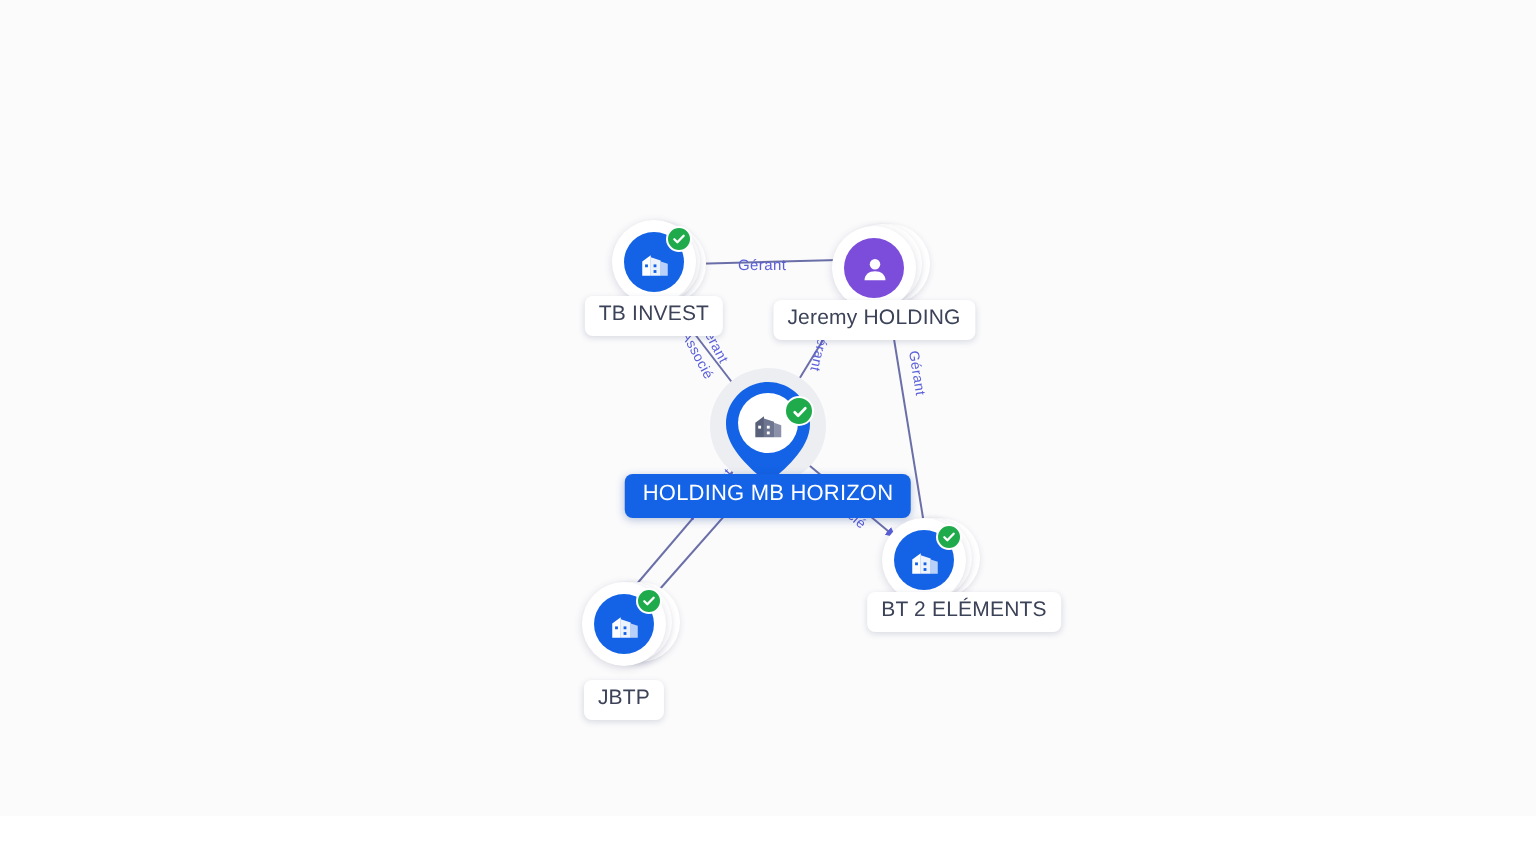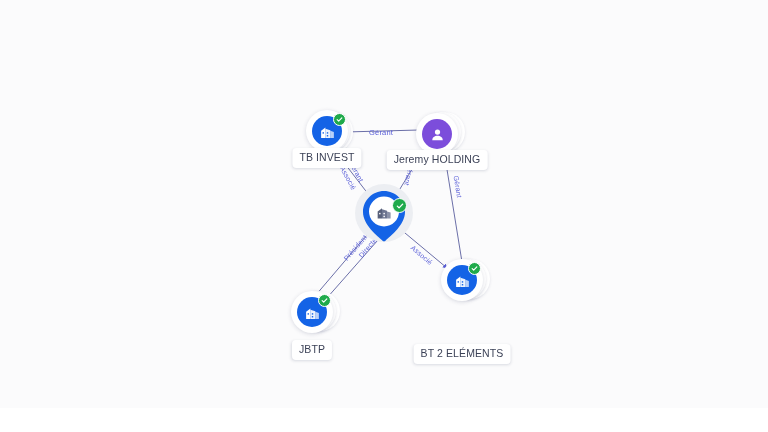--- a/index.html
+++ b/index.html
@@ -203,20 +203,21 @@
           <rect x="11" y="17" width="2" height="2" fill="#ffffff"></rect>
         </g>
       </svg>
     </div>
     <div class="check" style="left:8px; top:-15px; width:15px; height:15px;">
       <svg width="8" height="8" viewBox="0 0 12 12">
         <path d="M2 6.2 L4.6 8.8 L10 3.2" stroke="#ffffff" stroke-width="2" fill="none" stroke-linecap="round" stroke-linejoin="round"></path>
       </svg>
     </div>
   </div>
+  <div class="label primary" style="left:384px; top:237px;">HOLDING MB HORIZON</div>
 
   <div class="node" style="left:462px; top:280px;">
     <div class="stack" style="left:-12px; top:-21px; width:40px; height:40px;"></div>
     <div class="stack" style="left:-16px; top:-21px; width:40px; height:40px;"></div>
     <div class="disc" style="left:-21px; top:-21px; width:42px; height:42px;"></div>
     <div class="glyph" style="left:-15px; top:-15px; width:30px; height:30px; background:#1463e6;">
       <svg width="17" height="17" viewBox="0 0 24 24" fill="none">
         <path d="M3 21V11l6-4.5V21" fill="#ffffff"></path>
         <path d="M9 21V8l7 2.2V21" fill="#ffffff" opacity="0.92"></path>
         <path d="M16 21V11l5 1.6V21" fill="#ffffff" opacity="0.7"></path>
@@ -224,21 +225,21 @@
         <rect x="11" y="13" width="2" height="2" fill="#1463e6"></rect>
         <rect x="11" y="17" width="2" height="2" fill="#1463e6"></rect>
       </svg>
     </div>
     <div class="check" style="left:6px; top:-18px;">
       <svg width="7" height="7" viewBox="0 0 12 12">
         <path d="M2 6.2 L4.6 8.8 L10 3.2" stroke="#ffffff" stroke-width="2" fill="none" stroke-linecap="round" stroke-linejoin="round"></path>
       </svg>
     </div>
   </div>
-  <div class="label" style="left:462px; top:296px;margin-top:48px;">BT 2 ELÉMENTS</div>
+  <div class="label" style="left:482px; top:296px;">BT 2 ELÉMENTS</div>
 
   <div class="node" style="left:312px; top:312px;">
     <div class="stack" style="left:-12px; top:-21px; width:40px; height:40px;"></div>
     <div class="stack" style="left:-16px; top:-21px; width:40px; height:40px;"></div>
     <div class="disc" style="left:-21px; top:-21px; width:42px; height:42px;"></div>
     <div class="glyph" style="left:-15px; top:-15px; width:30px; height:30px; background:#1463e6;">
       <svg width="17" height="17" viewBox="0 0 24 24" fill="none">
         <path d="M3 21V11l6-4.5V21" fill="#ffffff"></path>
         <path d="M9 21V8l7 2.2V21" fill="#ffffff" opacity="0.92"></path>
         <path d="M16 21V11l5 1.6V21" fill="#ffffff" opacity="0.7"></path>

